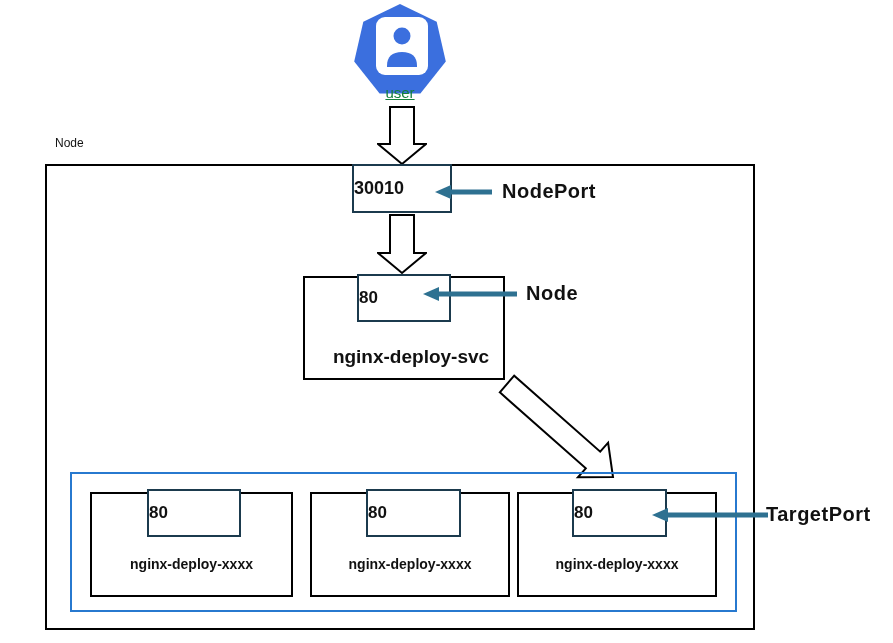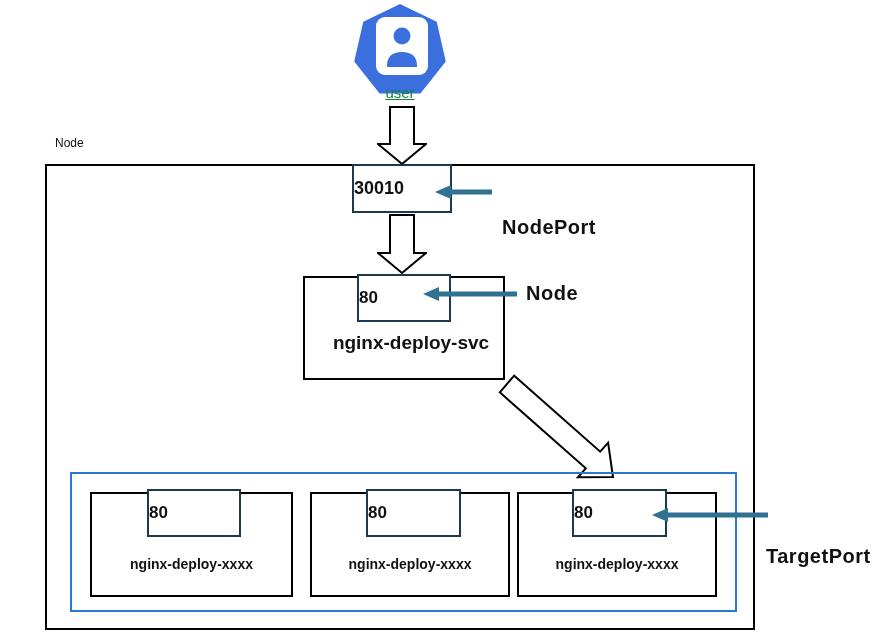--- a/index.html
+++ b/index.html
@@ -50,21 +50,21 @@
 
 <div class="abs port-box" style="left:352px;top:164px;width:100px;height:49px;font-size:18px;">
   <span>30010</span>
 </div>
 
 <svg class="abs hollow-arrow" style="left:377px;top:214px;" width="50" height="61" viewBox="0 0 50 61">
   <polygon points="13,1 13,39 1,39 25,59 49,39 37,39 37,1"></polygon>
 </svg>
 
 <div class="abs box" style="left:303px;top:276px;width:202px;height:104px;">
-  <div class="abs box-label" style="left:0;top:54px;font-size:19px;padding-left:14px;">nginx-deploy-svc</div>
+  <div class="abs box-label" style="left:0;top:68px;font-size:19px;padding-left:14px;">nginx-deploy-svc</div>
 </div>
 <div class="abs port-box" style="left:357px;top:274px;width:94px;height:48px;">
   <span>80</span>
 </div>
 
 <svg class="abs hollow-arrow" style="left:495px;top:370px;" width="125" height="115" viewBox="0 0 125 115">
   <polygon points="4.8,22.3 90.8,98.3 82.9,107.3 118,107 113.1,72.7 105.2,81.7 19.2,5.7"></polygon>
 </svg>
 
 <div class="abs" style="left:70px;top:472px;width:667px;height:140px;border:2px solid var(--pods-border);background:transparent;"></div>
@@ -87,25 +87,25 @@
   <div class="abs box-label" style="left:0;top:62px;">nginx-deploy-xxxx</div>
 </div>
 <div class="abs port-box" style="left:572px;top:489px;width:95px;height:48px;">
   <span>80</span>
 </div>
 
 <svg class="abs" style="left:435px;top:182px;" width="57" height="20" viewBox="0 0 57 20">
   <rect class="teal-fill" x="12" y="7.5" width="45" height="5"></rect>
   <polygon class="teal-fill" points="0,10 16,3 16,17"></polygon>
 </svg>
-<div class="abs callout-label" style="left:502px;top:180px;margin-top:36px;">NodePort</div>
+<div class="abs callout-label" style="left:502px;top:180px;">NodePort</div>
 
 <svg class="abs" style="left:423px;top:284px;" width="94" height="20" viewBox="0 0 94 20">
   <rect class="teal-fill" x="12" y="7.5" width="82" height="5"></rect>
   <polygon class="teal-fill" points="0,10 16,3 16,17"></polygon>
 </svg>
 <div class="abs callout-label" style="left:526px;top:282px;">Node</div>
 
 <svg class="abs" style="left:652px;top:505px;" width="116" height="20" viewBox="0 0 116 20">
   <rect class="teal-fill" x="12" y="7.5" width="104" height="5"></rect>
   <polygon class="teal-fill" points="0,10 16,3 16,17"></polygon>
 </svg>
-<div class="abs callout-label" style="left:766px;top:503px;margin-top:42px;">TargetPort</div>
+<div class="abs callout-label" style="left:766px;top:503px;">TargetPort</div>
 
 </body></html>

